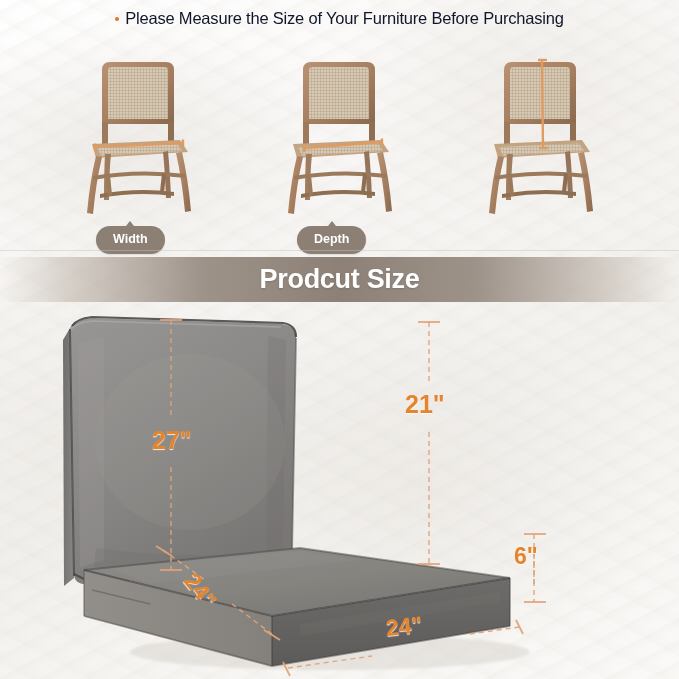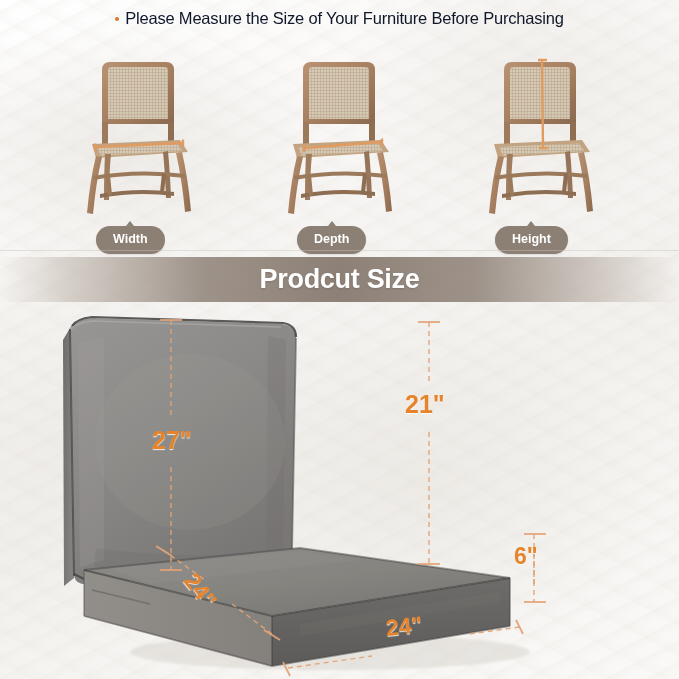--- a/index.html
+++ b/index.html
@@ -303,23 +303,20 @@
         <path d="M38 146 Q76 139 112 144 L112 148 Q76 143 38 150 Z" fill="#8e6e53"></path>
         <path d="M44 128 L46 148 L50 147 L48 127 Z" fill="#9b7a5c"></path>
         <path d="M104 126 L102 145 L98 144 L100 125 Z" fill="#8e6e53"></path>
 
         <g>
           <path d="M78 12 L79 100" stroke="#e09b60" stroke-width="2.4" fill="none"></path>
           <path d="M74 12 L83 12" stroke="#e09b60" stroke-width="2.4"></path>
           <path d="M75 100 L84 100" stroke="#e09b60" stroke-width="2.4"></path>
         </g>
       </svg>
-      <div class="pill pill-dim" style="left:31px;">
-        <span>Height</span>
-      </div>
     </div>
   </div>
 
   <div class="sep"></div>
 
   <div class="banner">
     <span class="banner-title">Prodcut Size</span>
   </div>
 
   <div class="product">

